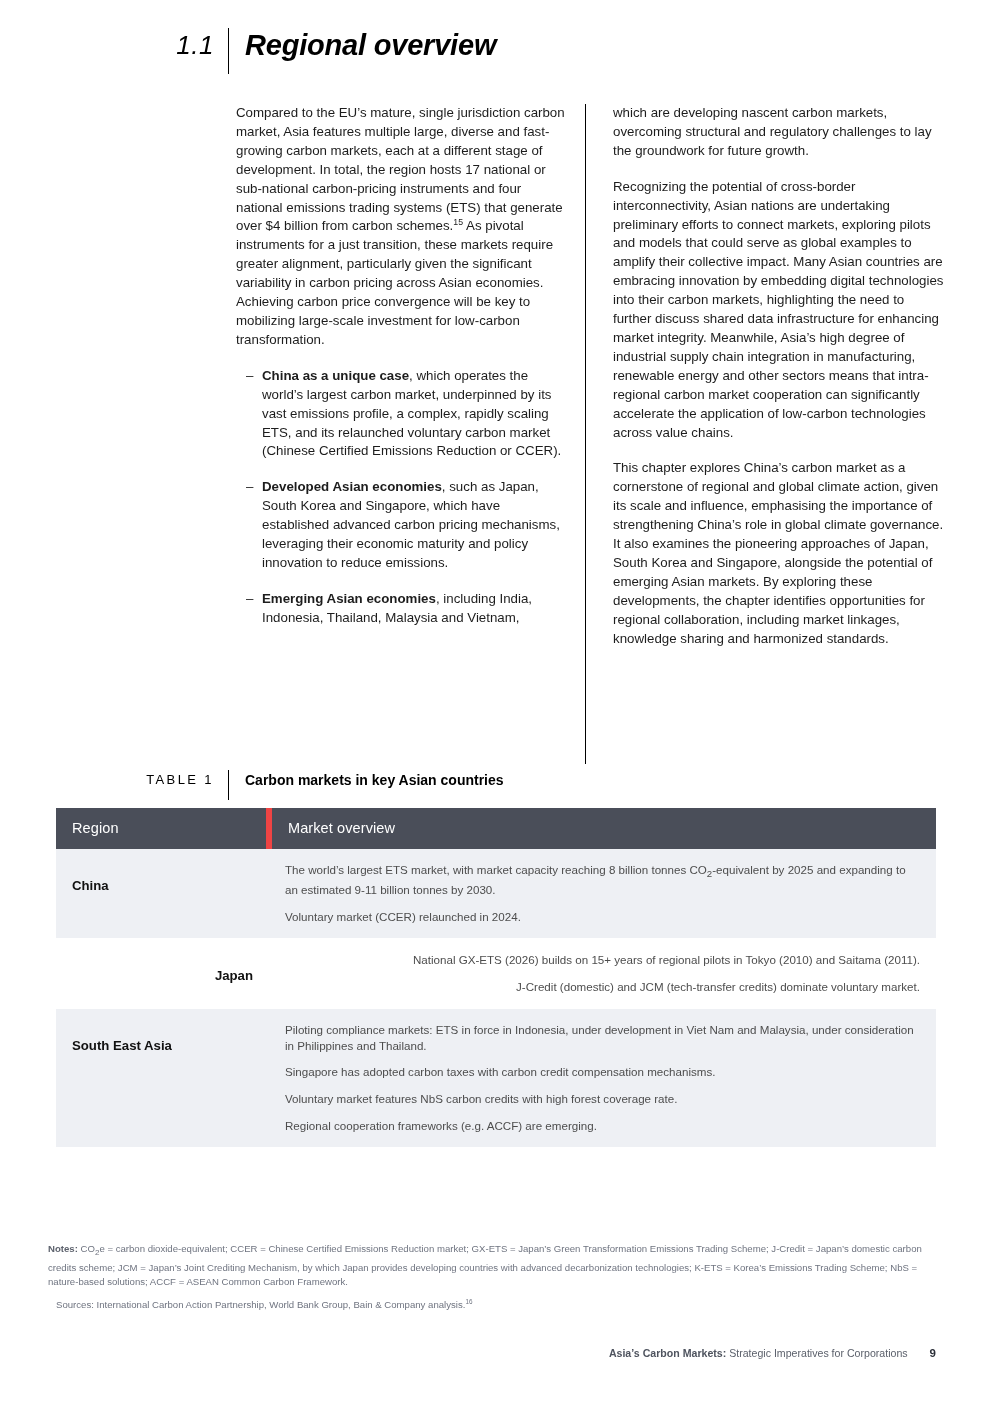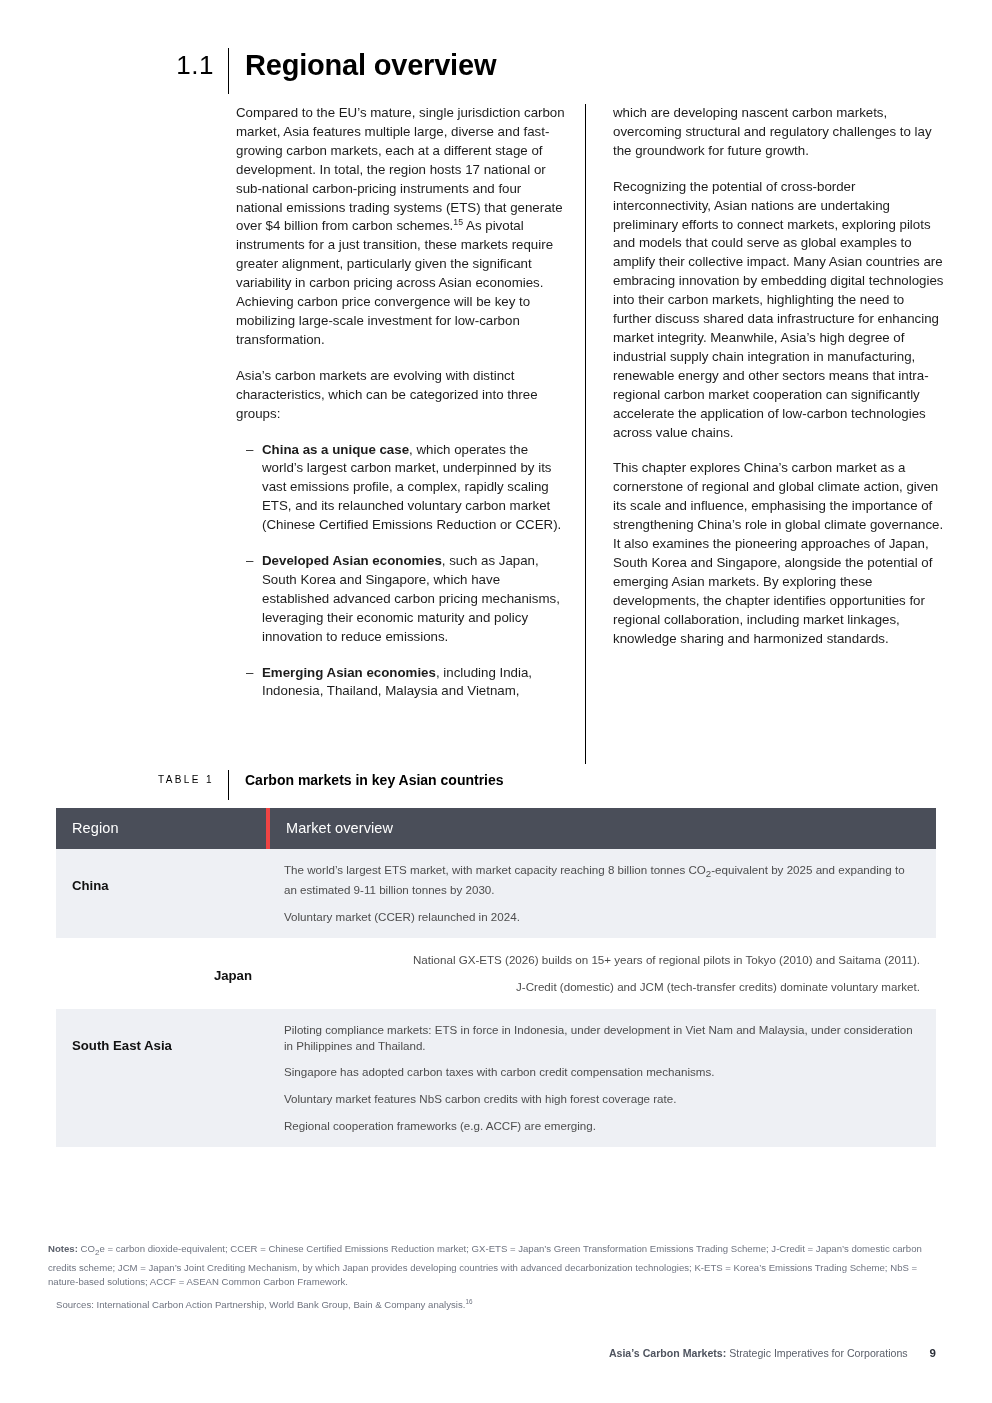--- a/index.html
+++ b/index.html
@@ -13,25 +13,26 @@
     position: relative;
     font-family: "Liberation Sans", sans-serif;
     color: #1d1d1d;
     overflow: hidden;
   }
 
   
   .title-row {
     position: absolute;
     left: 0;
-    top: 48px;
+    top: 28px;
     width: 964px;
     height: 46px;
     display: flex;
     align-items: flex-start;
+    font-style: italic;
   }
   .title-num {
     width: 228px;
     text-align: right;
     padding-right: 14px;
     box-sizing: border-box;
     font-size: 26px;
     font-weight: 400;
     letter-spacing: 0.5px;
     color: #000;
@@ -106,21 +107,21 @@
     width: 992px;
     height: 30px;
     display: flex;
     align-items: flex-start;
   }
   .tc-label {
     width: 228px;
     text-align: right;
     padding-right: 14px;
     box-sizing: border-box;
-    font-size: 10px;
+    font-size: 13px;
     letter-spacing: 2.4px;
     color: #000;
     line-height: 20px;
   }
   .tc-rule {
     width: 1px;
     height: 30px;
     background: #000;
   }
   .tc-title {
@@ -143,21 +144,21 @@
   .tbl th {
     background: #4a4e59;
     color: #ffffff;
     font-size: 14.5px;
     font-weight: 400;
     text-align: left;
     padding: 12px 16px 13px 16px;
     vertical-align: middle;
     letter-spacing: 0.1px;
   }
-  .tbl th.c1 { width: 178px; border-right: 4px solid #ef4444; }
+  .tbl th.c1 { width: 178px; border-right: 6px solid #ef4444; }
   .tbl td {
     font-size: 11.6px;
     color: #4d4d4d;
     padding: 13px 16px 14px 16px;
     vertical-align: top;
     line-height: 15.6px;
   }
   .tbl td.region {
     width: 178px;
     font-size: 13.2px;
@@ -218,21 +219,20 @@
   <div class="title-num">1.1</div>
   <div class="title-rule"></div>
   <div class="title-text">Regional overview</div>
 </div>
 
 <div class="body-cols">
 
   <div class="col col-left">
     <p><span>Compared to the EU’s mature, single jurisdiction carbon market, Asia features multiple large, diverse and fast-growing carbon markets, each at a different stage of development. In total, the region hosts 17 national or sub-national carbon-pricing instruments and four national emissions trading systems (ETS) that generate over $4 billion from carbon schemes.</span><sup>15</sup><span> As pivotal instruments for a just transition, these markets require greater alignment, particularly given the significant variability in carbon pricing across Asian economies. Achieving carbon price convergence will be key to mobilizing large-scale investment for low-carbon transformation.</span></p>
 
-    <p>Asia’s carbon markets are evolving with distinct characteristics, which can be categorized into three groups:</p>
 
     <div class="bullet">
       <span class="bullet-dash">–</span>
       <span class="bullet-text"><b>China as a unique case</b><span>, which operates the world’s largest carbon market, underpinned by its vast emissions profile, a complex, rapidly scaling ETS, and its relaunched voluntary carbon market (Chinese Certified Emissions Reduction or CCER).</span></span>
     </div>
 
     <div class="bullet">
       <span class="bullet-dash">–</span>
       <span class="bullet-text"><b>Developed Asian economies</b><span>, such as Japan, South Korea and Singapore, which have established advanced carbon pricing mechanisms, leveraging their economic maturity and policy innovation to reduce emissions.</span></span>
     </div>

